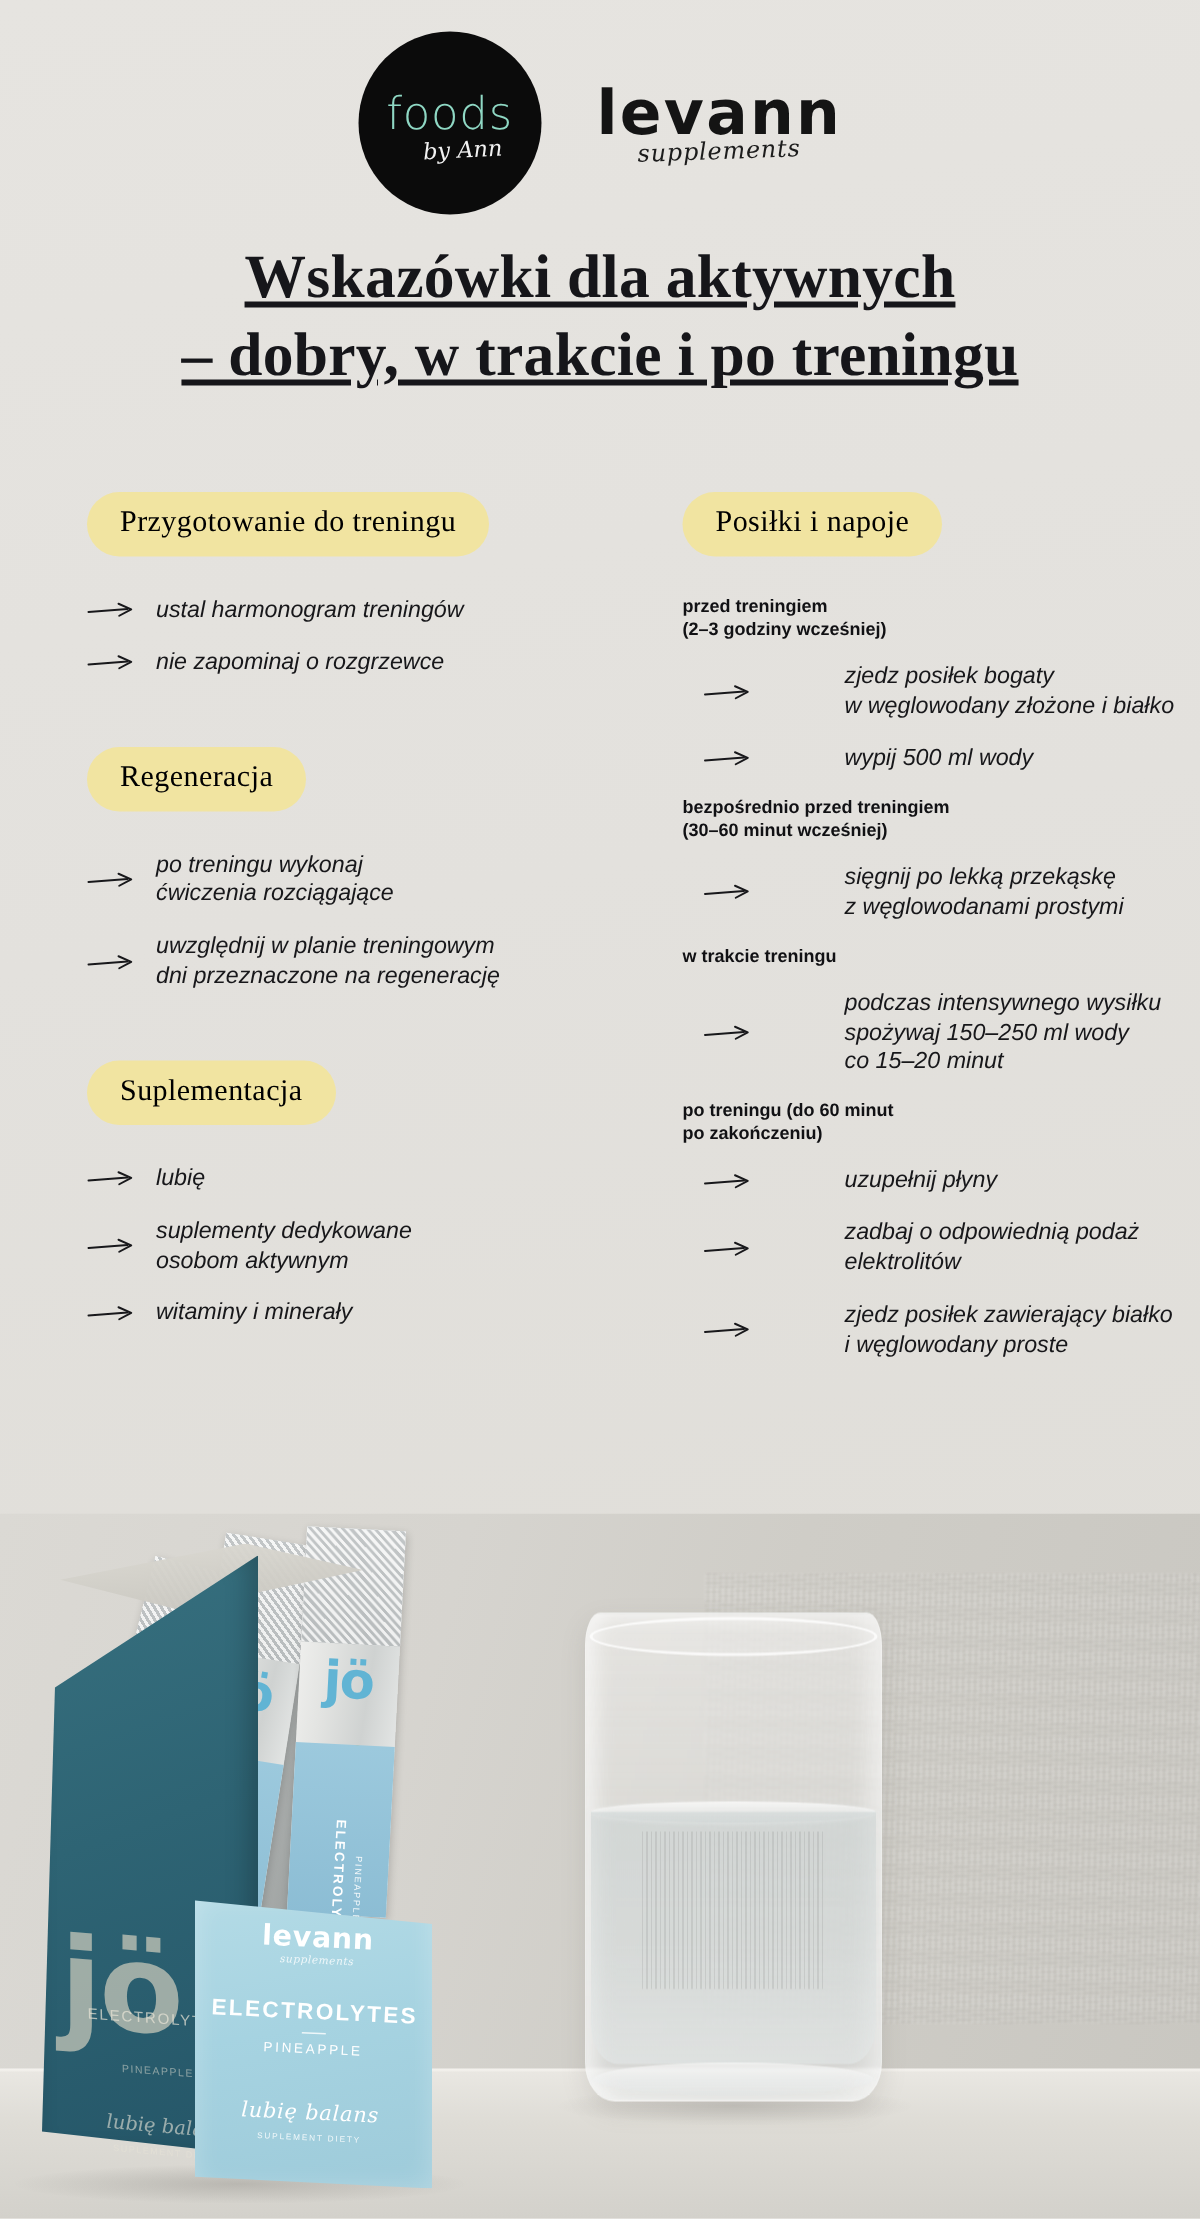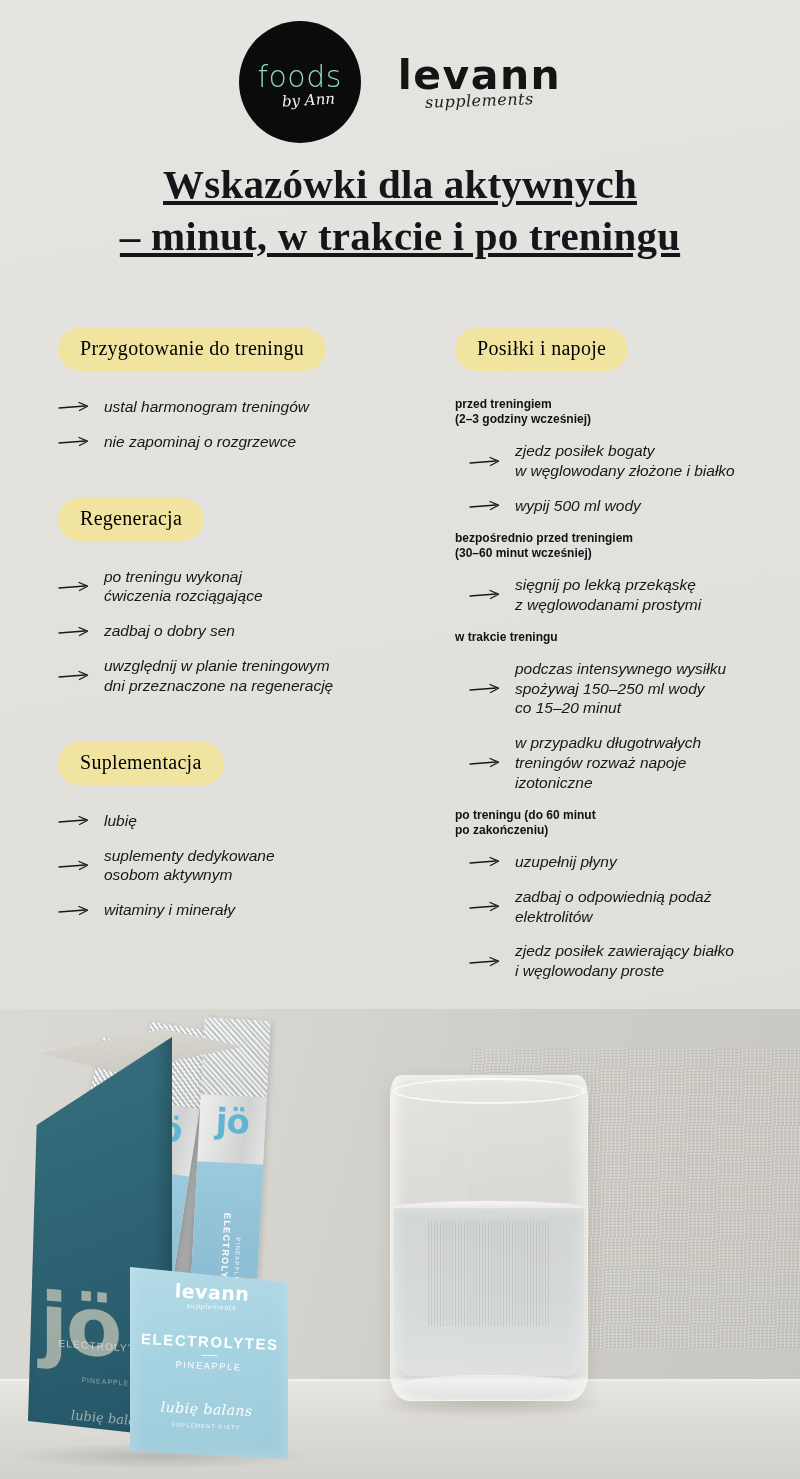--- a/index.html
+++ b/index.html
@@ -159,21 +159,21 @@
     font-family: "Liberation Sans", sans-serif;
     font-weight: 700;
     font-size: 12px;
     line-height: 1.26;
     color: #111114;
     margin-bottom: 14px;
     margin-top: 22px;
   }
   .subhead:first-child { margin-top: 0; }
 
-  .col-right .item { margin-left: 14px; margin-bottom: 15px; }
+  .col-right .item { margin-left: 14px; margin-bottom: 15px; gap: 48px; }
 
   
   .photo {
     position: absolute;
     left: 0; bottom: 0;
     width: 800px; height: 470px;
     overflow: hidden;
   }
   .photo .bg-wall {
     position: absolute;
@@ -507,21 +507,21 @@
       <div class="fl-sub">by Ann</div>
     </div>
     <div class="levann-logo">
       <div class="ll-main">levann</div>
       <div class="ll-sub">supplements</div>
     </div>
   </div>
 
   <h1 class="title">
     <span class="t-line">Wskazówki dla aktywnych</span>
-    <span class="t-line">– minut, w trakcie i po treningu</span>
+    <span class="t-line">– dobry, w trakcie i po treningu</span>
   </h1>
 
   <div class="col-left">
 
     <div>
       <div class="pill-wrap">
         <span class="pill">Przygotowanie do treningu</span>
       </div>
       <ul class="items">
         <li class="item">
@@ -559,29 +559,20 @@
           </span>
           <span class="txt">po treningu wykonaj<br>ćwiczenia rozciągające</span>
         </li>
         <li class="item">
           <span class="arrow">
             <svg width="36" height="12" viewBox="0 0 36 12">
                 <path d="M1 7 L27 5" stroke="#18181b" stroke-width="1.3" fill="none" stroke-linecap="round"></path>
                 <path d="M21 1.5 L29.5 5.2 L21.5 9.5" stroke="#18181b" stroke-width="1.3" fill="none" stroke-linecap="round" stroke-linejoin="round"></path>
               </svg>
           </span>
-          <span class="txt">zadbaj o dobry sen</span>
-        </li>
-        <li class="item">
-          <span class="arrow">
-            <svg width="36" height="12" viewBox="0 0 36 12">
-                <path d="M1 7 L27 5" stroke="#18181b" stroke-width="1.3" fill="none" stroke-linecap="round"></path>
-                <path d="M21 1.5 L29.5 5.2 L21.5 9.5" stroke="#18181b" stroke-width="1.3" fill="none" stroke-linecap="round" stroke-linejoin="round"></path>
-              </svg>
-          </span>
           <span class="txt">uwzględnij w planie treningowym<br>dni przeznaczone na regenerację</span>
         </li>
       </ul>
     </div>
 
     <div>
       <div class="pill-wrap gap-top">
         <span class="pill">Suplementacja</span>
       </div>
       <ul class="items">
@@ -664,29 +655,20 @@
       <div class="subhead">w trakcie treningu</div>
       <ul class="items">
         <li class="item">
           <span class="arrow">
             <svg width="36" height="12" viewBox="0 0 36 12">
                 <path d="M1 7 L27 5" stroke="#18181b" stroke-width="1.3" fill="none" stroke-linecap="round"></path>
                 <path d="M21 1.5 L29.5 5.2 L21.5 9.5" stroke="#18181b" stroke-width="1.3" fill="none" stroke-linecap="round" stroke-linejoin="round"></path>
               </svg>
           </span>
           <span class="txt">podczas intensywnego wysiłku<br>spożywaj 150–250 ml wody<br>co 15–20 minut</span>
-        </li>
-        <li class="item">
-          <span class="arrow">
-            <svg width="36" height="12" viewBox="0 0 36 12">
-                <path d="M1 7 L27 5" stroke="#18181b" stroke-width="1.3" fill="none" stroke-linecap="round"></path>
-                <path d="M21 1.5 L29.5 5.2 L21.5 9.5" stroke="#18181b" stroke-width="1.3" fill="none" stroke-linecap="round" stroke-linejoin="round"></path>
-              </svg>
-          </span>
-          <span class="txt">w przypadku długotrwałych<br>treningów rozważ napoje<br>izotoniczne</span>
         </li>
       </ul>
     </div>
 
     <div>
       <div class="subhead">po treningu (do 60 minut<br>po zakończeniu)</div>
       <ul class="items">
         <li class="item">
           <span class="arrow">
             <svg width="36" height="12" viewBox="0 0 36 12">

